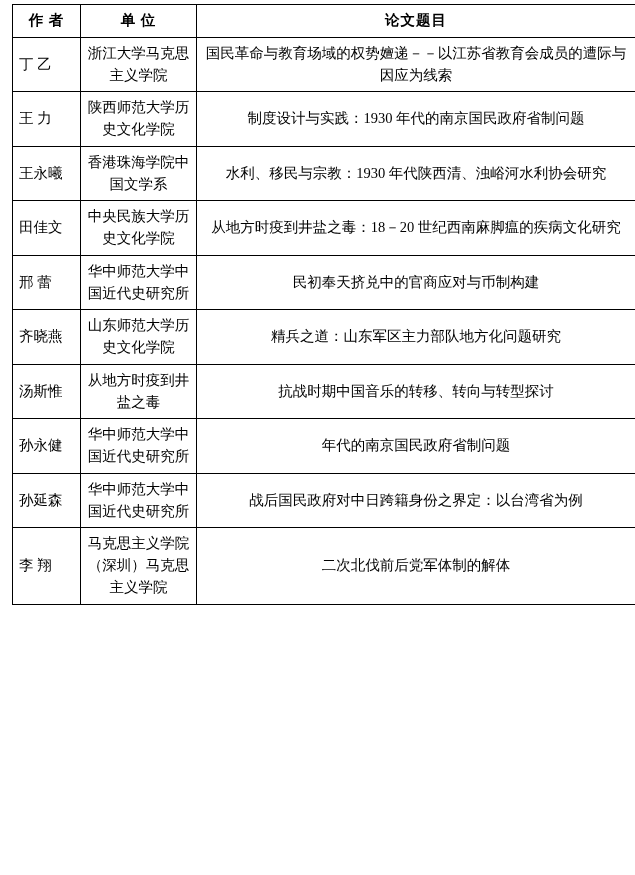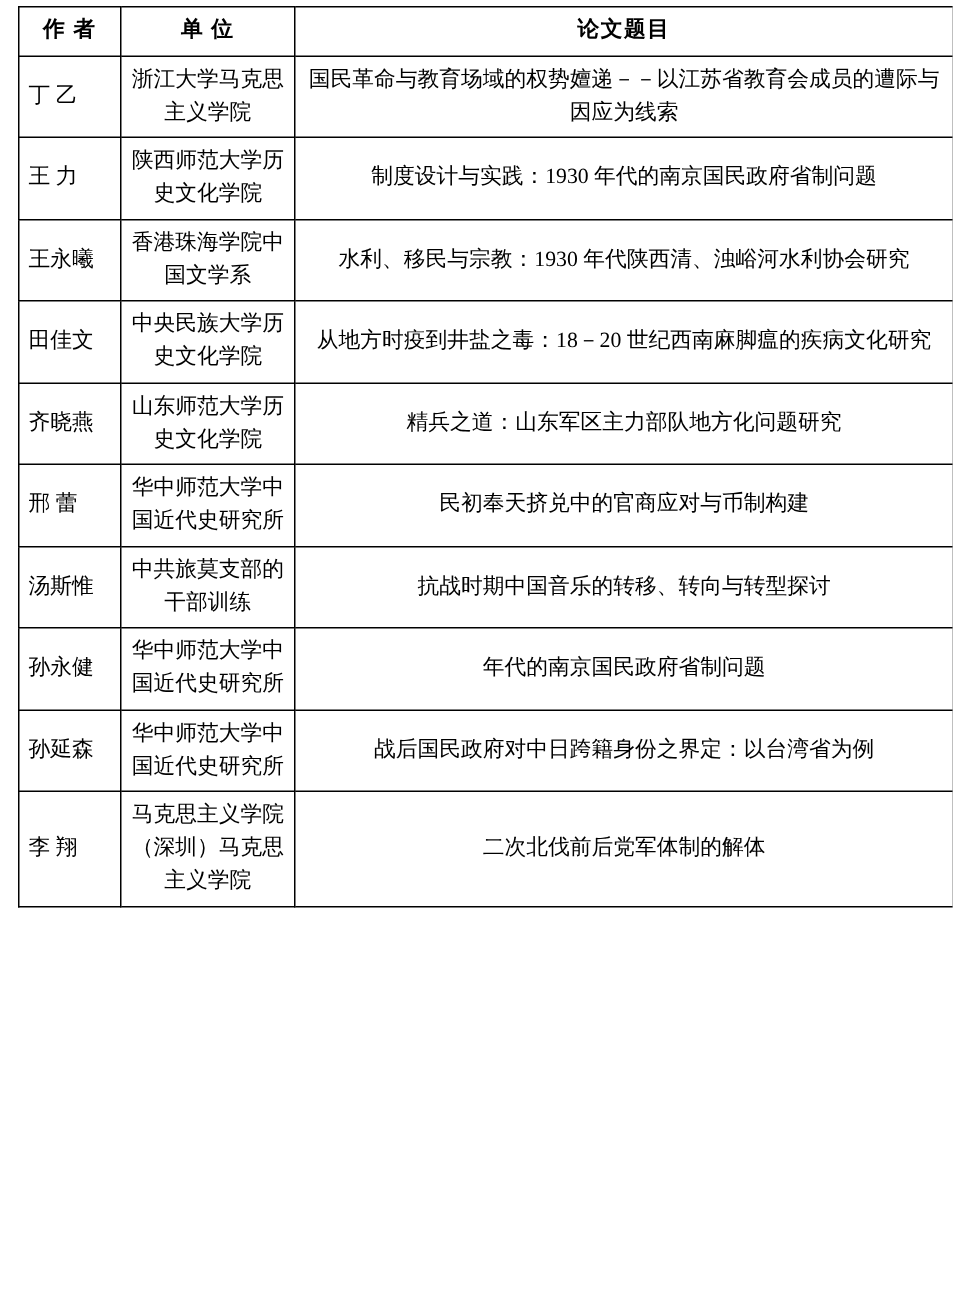--- a/index.html
+++ b/index.html
@@ -92,32 +92,32 @@
         <td class="author">王永曦</td>
         <td class="unit">香港珠海学院中国文学系</td>
         <td class="title">水利、移民与宗教：1930 年代陕西清、浊峪河水利协会研究</td>
       </tr>
       <tr>
         <td class="author">田佳文</td>
         <td class="unit">中央民族大学历史文化学院</td>
         <td class="title">从地方时疫到井盐之毒：18－20 世纪西南麻脚瘟的疾病文化研究</td>
       </tr>
       <tr>
+        <td class="author">邢  蕾</td>
+        <td class="unit">华中师范大学中国近代史研究所</td>
+        <td class="title">民初奉天挤兑中的官商应对与币制构建</td>
+      </tr>
+      <tr>
         <td class="author">齐晓燕</td>
         <td class="unit">山东师范大学历史文化学院</td>
         <td class="title">精兵之道：山东军区主力部队地方化问题研究</td>
       </tr>
       <tr>
-        <td class="author">邢  蕾</td>
-        <td class="unit">华中师范大学中国近代史研究所</td>
-        <td class="title">民初奉天挤兑中的官商应对与币制构建</td>
-      </tr>
-      <tr>
         <td class="author">汤斯惟</td>
-        <td class="unit">中共旅莫支部的干部训练</td>
+        <td class="unit">从地方时疫到井盐之毒</td>
         <td class="title">抗战时期中国音乐的转移、转向与转型探讨</td>
       </tr>
       <tr>
         <td class="author">孙永健</td>
         <td class="unit">华中师范大学中国近代史研究所</td>
         <td class="title">年代的南京国民政府省制问题</td>
       </tr>
       <tr>
         <td class="author">孙延森</td>
         <td class="unit">华中师范大学中国近代史研究所</td>

